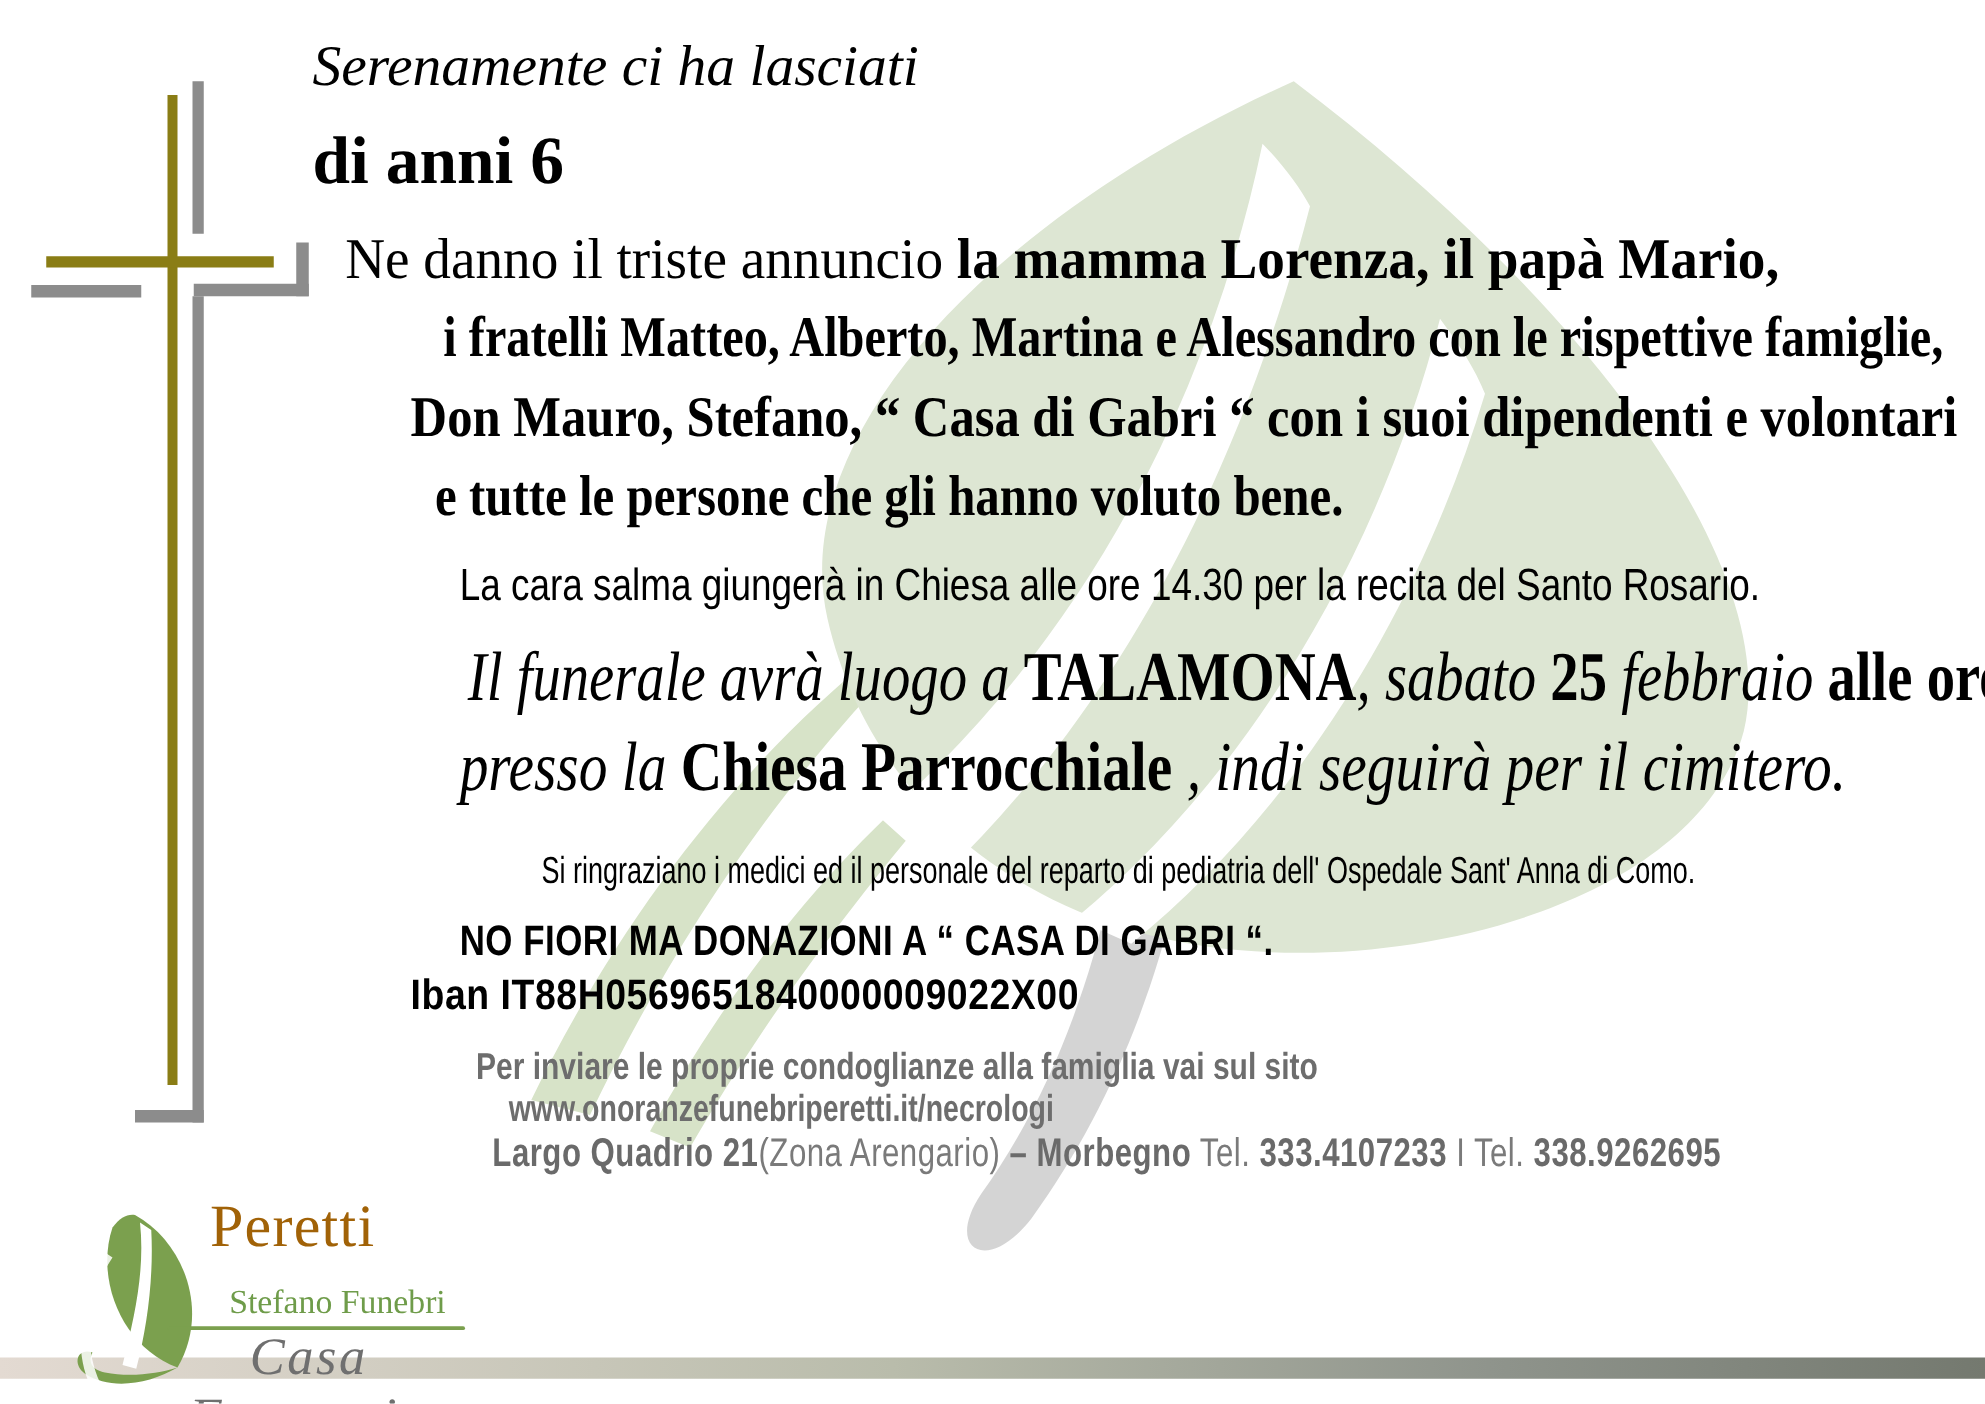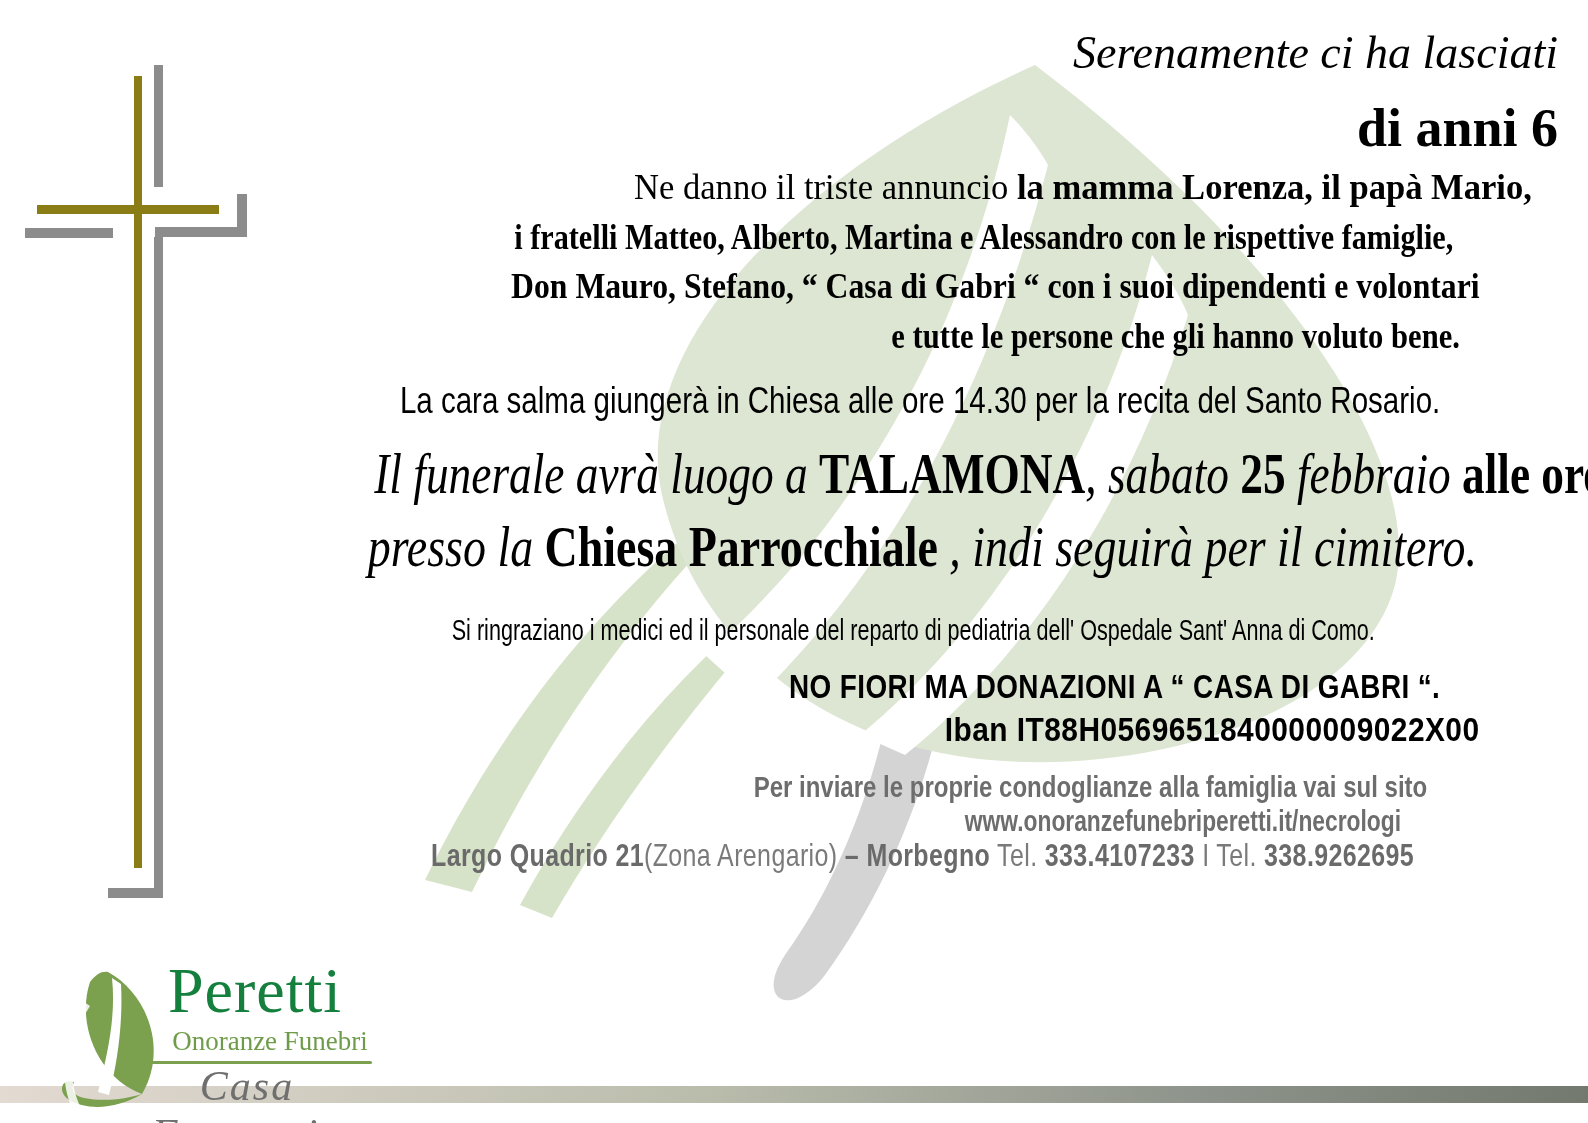--- a/index.html
+++ b/index.html
@@ -21,31 +21,31 @@
   .olive-h{left:37px;top:205px;width:182px;height:9px;}
   .gray-v-top{left:154px;top:65px;width:9px;height:122px;}
   .gray-h-left{left:25px;top:228px;width:88px;height:10px;}
   .gray-h-right{left:155px;top:227px;width:92px;height:10px;}
   .gray-v-right{left:237px;top:194px;width:10px;height:43px;}
   .gray-v-main{left:154px;top:237px;width:9px;height:661px;}
   .gray-foot{left:108px;top:888px;width:55px;height:10px;}
   
   .center-col{
     position:absolute;left:250px;right:30px;top:25px;
-    text-align:right;z-index:2;
+    text-align:left;z-index:2;
   }
   .line{white-space:nowrap;transform-origin:50% 50%;}
   .pre-title{font-style:italic;font-size:46px;line-height:1.2;}
   .title{
     font-family:"DejaVu Serif", serif;font-weight:700;
     font-size:148px;line-height:1.22;letter-spacing:-2px;
     margin-top:4px;white-space:nowrap;
   }
   .age{font-weight:700;font-size:54px;line-height:1.2;margin-top:16px;}
-  .family{font-size:36px;line-height:1.38;font-weight:700;margin-top:2px;}
+  .family{font-size:46px;line-height:1.38;font-weight:700;margin-top:14px;}
   .family .reg{font-weight:400;}
   .sx96{transform:scaleX(.96);} .sx88{transform:scaleX(.88);}
   .sx85{transform:scaleX(.85);} .sx84{transform:scaleX(.84);}
   .sx82{transform:scaleX(.82);} .sx81{transform:scaleX(.81);}
   .sx80{transform:scaleX(.80);} .sx78{transform:scaleX(.78);}
   .sx76{transform:scaleX(.76);} .sx72{transform:scaleX(.72);}
   .rosary{font-family:"Liberation Sans", sans-serif;font-size:36px;line-height:1.3;margin-top:16px;}
   .funeral{font-style:italic;font-size:56px;line-height:1.3;margin-top:14px;}
   .funeral .fb{font-style:normal;font-weight:700;}
   .thanks{font-family:"Liberation Sans", sans-serif;font-size:30px;line-height:1.3;margin-top:26px;}
@@ -62,22 +62,22 @@
   .contact{
     font-family:"Liberation Sans", sans-serif;font-weight:700;
     font-size:32px;line-height:1.12;color:#6a6a6a;letter-spacing:.5px;
   }
   .contact .reg{font-weight:400;color:#7a7a7a;}
   
   .logo{position:absolute;left:30px;top:962px;width:340px;height:155px;z-index:3;}
   .logo-leaf{position:absolute;left:0;top:4px;}
   .logo-brand{
     position:absolute;left:138px;top:-8px;
-    font-family:"Liberation Serif", serif;font-size:64px;font-weight:400;
-    color:#15803d;letter-spacing:1px;
+    font-family:"Liberation Serif", serif;font-size:48px;font-weight:400;
+    color:#a16207;letter-spacing:1px;
   }
   .logo-sub{
     position:absolute;left:140px;top:64px;width:200px;text-align:center;
     font-family:"Liberation Serif", serif;font-size:27px;color:#6f9c4a;
   }
   .logo-line{
     position:absolute;left:104px;top:99px;width:238px;height:3px;
     background:#7ba04e;border-radius:2px;
   }
   .logo-tag{
@@ -151,20 +151,20 @@
   </div>
 
   <div class="logo">
     <svg class="logo-leaf" width="150" height="150" viewBox="0 0 150 150" aria-hidden="true">
       <path d="M78,6 C118,28 138,84 112,128 C68,112 46,58 60,16 C66,8 72,5 78,6 Z" fill="#7ba04e"></path>
       <path d="M68,126 C78,86 86,50 82,12 L91,18 C93,55 88,95 79,129 Z" fill="#ffffff"></path>
       <path d="M112,128 C88,142 58,146 38,133 C28,126 31,112 44,116 C40,124 44,130 54,132 C74,136 96,133 112,128 Z" fill="#7ba04e"></path>
       <path d="M60,40 C40,70 36,110 50,140 L42,142 C28,112 34,68 54,36 Z" fill="#ffffff" fill-opacity="0.85"></path>
     </svg>
     <div class="logo-brand">Peretti</div>
-    <div class="logo-sub">Onoranze Funebri</div>
+    <div class="logo-sub">Stefano Funebri</div>
     <div class="logo-line"></div>
     <div class="logo-tag">Casa Funeraria</div>
   </div>
 
   <div class="bottom-bar"></div>
 
 </div>
 
 </body></html>

